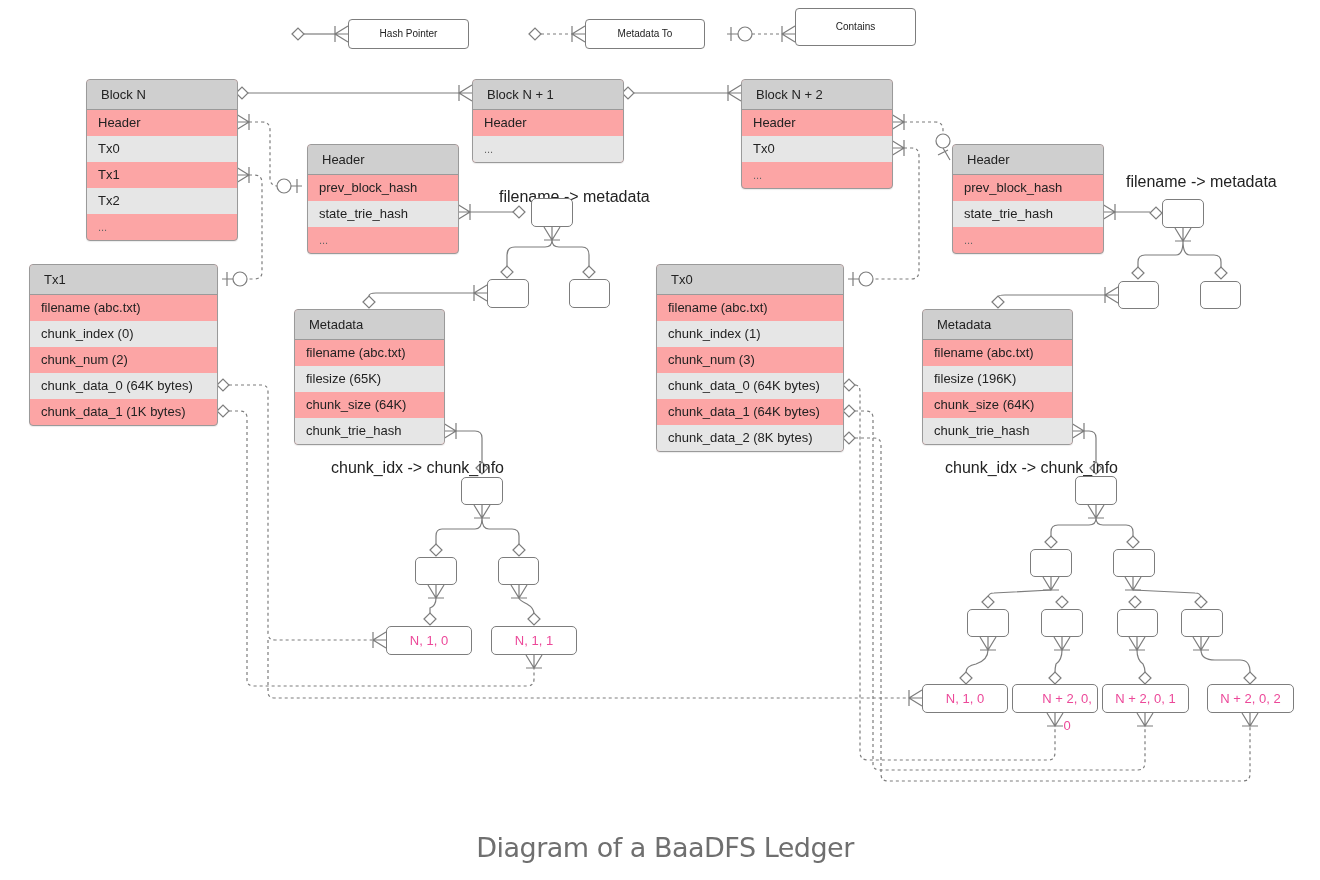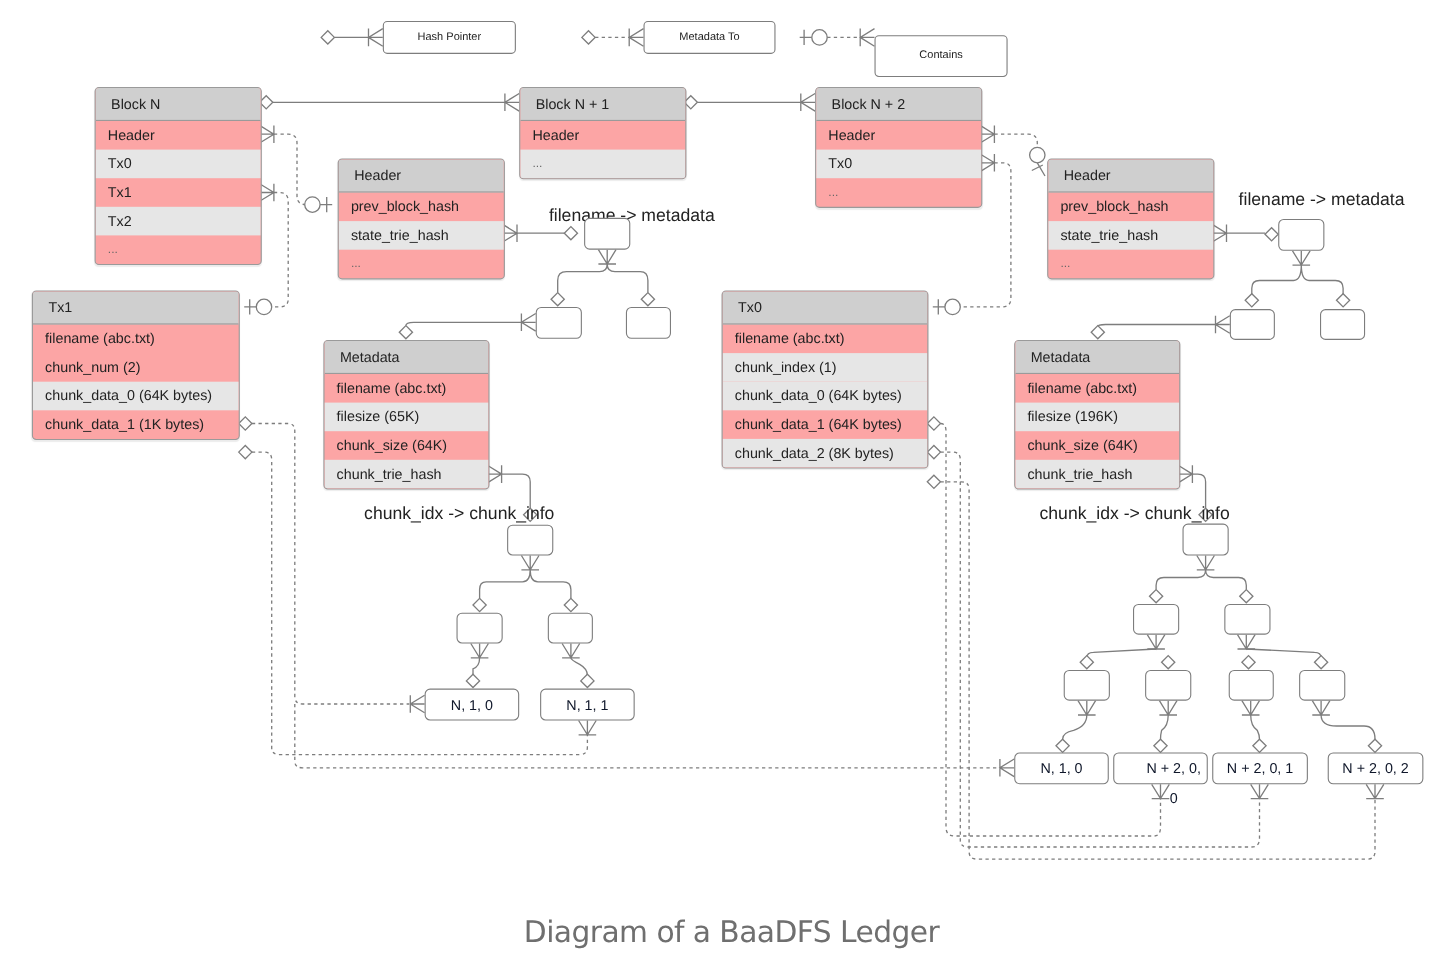--- a/index.html
+++ b/index.html
@@ -3,21 +3,21 @@
 <meta charset="utf-8">
 <style>
   html, body { margin: 0; padding: 0; background: #ffffff; }
   body { width: 1320px; height: 880px; position: relative; overflow: hidden; font-family: "Liberation Sans", sans-serif; }
   #diagram { position: absolute; left: 0; top: 0; }
   .ent { position: absolute; border: 1px solid #9a9a9a; border-radius: 4px; background: #fca5a5; overflow: hidden; box-shadow: 0 1px 1px rgba(0,0,0,0.08); }
   .ent .hd { background: #cfcfcf; height: 29px; line-height: 29px; padding-left: 14px; font-size: 13px; color: #222; border-bottom: 1px solid #9a9a9a; }
   .ent .row { height: 26px; line-height: 26px; padding-left: 11px; font-size: 13px; color: #222; white-space: nowrap; }
   .ent .row.alt { background: #e6e6e6; }
   .ent .row.dots { color: #666; font-size: 11px; }
-  .node { position: absolute; border: 1.3px solid #7d7d7d; border-radius: 5px; background: #fff; box-sizing: border-box; font-size: 13px; color: #0f172a; text-align: center; }
+  .node { position: absolute; border: 1.3px solid #7d7d7d; border-radius: 5px; background: #fff; box-sizing: border-box; font-size: 13px; color: #ec4899; text-align: center; }
   .legend-box { position: absolute; border: 1.3px solid #7d7d7d; border-radius: 4px; background: #fff; box-sizing: border-box; font-size: 10px; color: #222; text-align: center; }
   .lbl { position: absolute; font-size: 16px; color: #222; white-space: nowrap; }
   #caption { position: absolute; left: 0; width: 1330px; top: 832px; text-align: center; font-size: 27px; color: #6f6f6f; font-family: "DejaVu Sans", sans-serif; letter-spacing: -0.5px; }
 </style>
 </head>
 <body>
 
 <svg id="diagram" width="1320" height="880" xmlns="http://www.w3.org/2000/svg">
     <path d="M292 34 L298 28 L304 34 L298 40 Z" fill="#fff" stroke="#7d7d7d" stroke-width="1.2"></path>
     <path d="M304 34 L335 34" fill="none" stroke="#7d7d7d" stroke-width="1.2" stroke-dasharray="none"></path>
@@ -125,21 +125,21 @@
     <path d="M843 411 L849 405 L855 411 L849 417 Z" fill="#fff" stroke="#7d7d7d" stroke-width="1.2"></path>
     <path d="M855 411 L866 411 Q873 411 873 418 L873 764 Q873 770 880 770 L1138 770 Q1145 770 1145 762 L1145 726" fill="none" stroke="#7d7d7d" stroke-width="1.2" stroke-dasharray="3,3"></path>
     <path d="M1137 713 L1145 726 L1153 713 M1145 713 L1145 726 M1137 726 L1153 726" fill="none" stroke="#7d7d7d" stroke-width="1.2"></path>
     <path d="M843 438 L849 432 L855 438 L849 444 Z" fill="#fff" stroke="#7d7d7d" stroke-width="1.2"></path>
     <path d="M855 438 L874 438 Q881 438 881 445 L881 774 Q881 781 888 781 L1243 781 Q1250 781 1250 774 L1250 726" fill="none" stroke="#7d7d7d" stroke-width="1.2" stroke-dasharray="3,3"></path>
     <path d="M1242 713 L1250 726 L1258 713 M1250 713 L1250 726 M1242 726 L1258 726" fill="none" stroke="#7d7d7d" stroke-width="1.2"></path>
   </svg>
 
 <div class="legend-box" style="left:348px;top:19px;width:121px;height:30px;line-height:28px;">Hash Pointer</div>
 <div class="legend-box" style="left:585px;top:19px;width:120px;height:30px;line-height:28px;">Metadata To</div>
-<div class="legend-box" style="left:795px;top:32px;width:121px;height:38px;line-height:36px;">Contains</div>
+<div class="legend-box" style="left:795px;top:8px;width:121px;height:38px;line-height:36px;">Contains</div>
 
 <div class="ent" style="left:86px;top:79px;width:150px;">
   <div class="hd">Block N</div>
   <div class="row">Header</div>
   <div class="row alt">Tx0</div>
   <div class="row">Tx1</div>
   <div class="row alt">Tx2</div>
   <div class="row dots">...</div>
 </div>
 
@@ -166,29 +166,31 @@
 <div class="ent" style="left:952px;top:144px;width:150px;">
   <div class="hd">Header</div>
   <div class="row">prev_block_hash</div>
   <div class="row alt">state_trie_hash</div>
   <div class="row dots">...</div>
 </div>
 
 <div class="ent" style="left:29px;top:264px;width:187px;">
   <div class="hd">Tx1</div>
   <div class="row">filename (abc.txt)</div>
+  <div class="row alt">chunk_index (0)</div>
   <div class="row">chunk_num (2)</div>
   <div class="row alt">chunk_data_0 (64K bytes)</div>
   <div class="row">chunk_data_1 (1K bytes)</div>
 </div>
 
 <div class="ent" style="left:656px;top:264px;width:186px;">
   <div class="hd">Tx0</div>
   <div class="row">filename (abc.txt)</div>
   <div class="row alt">chunk_index (1)</div>
+  <div class="row">chunk_num (3)</div>
   <div class="row alt">chunk_data_0 (64K bytes)</div>
   <div class="row">chunk_data_1 (64K bytes)</div>
   <div class="row alt">chunk_data_2 (8K bytes)</div>
 </div>
 
 <div class="ent" style="left:294px;top:309px;width:149px;">
   <div class="hd">Metadata</div>
   <div class="row">filename (abc.txt)</div>
   <div class="row alt">filesize (65K)</div>
   <div class="row">chunk_size (64K)</div>

